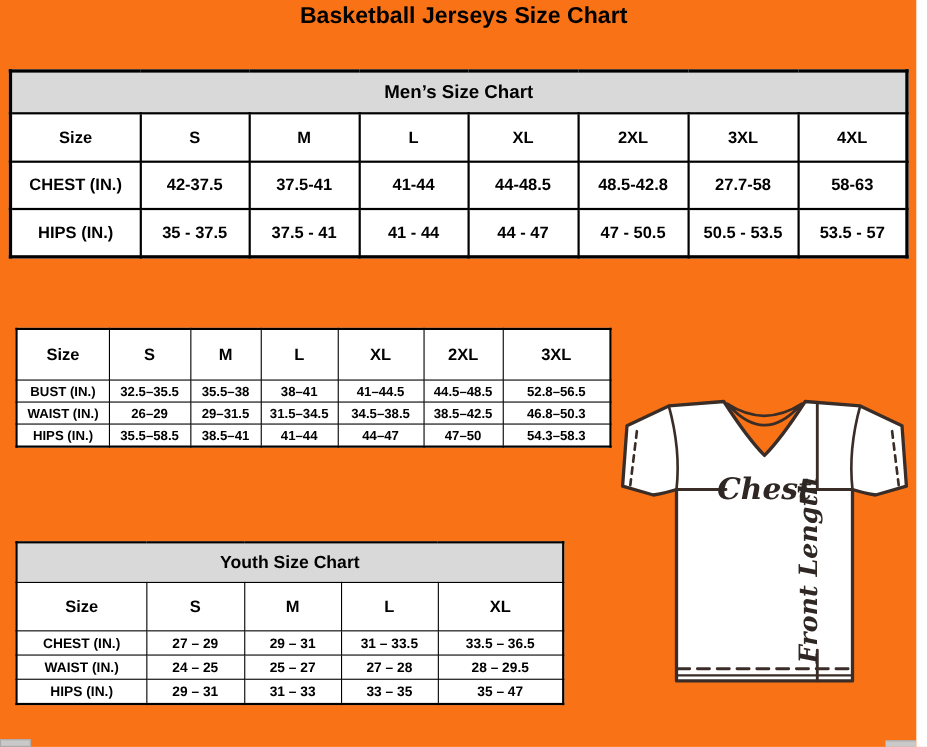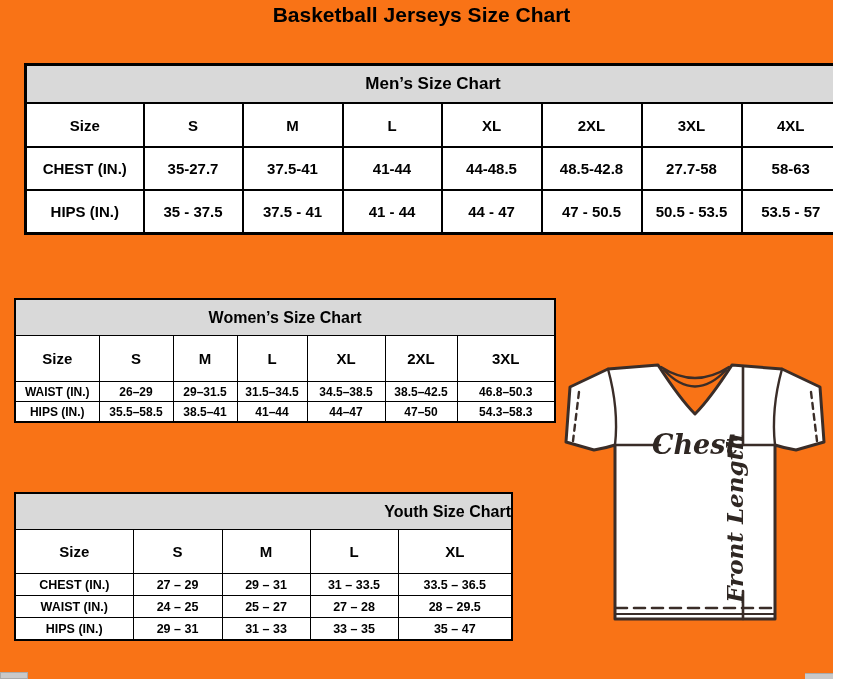--- a/index.html
+++ b/index.html
@@ -10,36 +10,36 @@
     font-size:21px;font-weight:bold;color:#000;letter-spacing:0px;}
 
   table.size-table{position:absolute;border-collapse:collapse;table-layout:fixed;
     background:#fff;border:3px solid #000;}
   table.size-table th,table.size-table td{
     border:2px solid #000;text-align:center;vertical-align:middle;
     padding:0;color:#000;font-weight:bold;}
   .title-row th{background:#d9d9d9;font-size:17px;}
 
   
-  #men-table{left:24px;top:63px;width:815px;}
+  #men-table{left:8px;top:63px;width:815px;}
   #men-table .title-row th{height:36px;}
   #men-table .col-row th{height:42px;font-size:15px;}
   #men-table tbody th,#men-table tbody td{height:41px;font-size:15px;}
 
   
   #women-table{left:14px;top:298px;width:540px;border-width:2.5px;}
   #women-table th,#women-table td{border-width:1.5px;}
   #women-table .title-row th{height:35px;font-size:16px;}
   #women-table .col-row th{height:45px;font-size:15px;}
   #women-table tbody th,#women-table tbody td{height:19px;font-size:12px;}
 
   
   #youth-table{left:14px;top:492px;width:497px;border-width:2.5px;}
   #youth-table th,#youth-table td{border-width:1.5px;}
-  #youth-table .title-row th{height:35px;font-size:16px;text-align:right;}
+  #youth-table .title-row th{height:35px;font-size:16px;}
   #youth-table .col-row th{height:43px;font-size:15px;}
   #youth-table tbody th,#youth-table tbody td{height:21px;font-size:12.5px;}
 
   
   #jersey-diagram{position:absolute;left:558px;top:356px;width:276px;height:268px;}
   #jersey-diagram text{font-family:"DejaVu Serif","Liberation Serif",serif;
     font-style:italic;font-weight:bold;}
 
   
   .scroll-frag{position:absolute;background:#c9c9c9;height:5px;bottom:0;}
@@ -75,21 +75,21 @@
           <th>L</th>
           <th>XL</th>
           <th>2XL</th>
           <th>3XL</th>
           <th>4XL</th>
         </tr>
     </thead>
     <tbody>
         <tr>
           <th>CHEST (IN.)</th>
-          <td>35-27.7</td>
+          <td>42-37.5</td>
           <td>37.5-41</td>
           <td>41-44</td>
           <td>44-48.5</td>
           <td>48.5-42.8</td>
           <td>27.7-58</td>
           <td>58-63</td>
         </tr>
         <tr>
           <th>HIPS (IN.)</th>
           <td>35 - 37.5</td>
@@ -107,34 +107,40 @@
     <colgroup>
       <col style="width:84px">
         <col style="width:74px">
         <col style="width:64px">
       <col style="width:70px">
         <col style="width:78px">
         <col style="width:72px">
       <col style="width:98px">
     </colgroup>
     <thead>
-      <tr class="title-row">
-        <th colspan="7">Women’s Size Chart</th>
-      </tr>
       <tr class="col-row">
           <th>Size</th>
           <th>S</th>
           <th>M</th>
           <th>L</th>
           <th>XL</th>
           <th>2XL</th>
           <th>3XL</th>
         </tr>
     </thead>
     <tbody>
+        <tr>
+          <th>BUST (IN.)</th>
+          <td>32.5–35.5</td>
+          <td>35.5–38</td>
+          <td>38–41</td>
+          <td>41–44.5</td>
+          <td>44.5–48.5</td>
+          <td>52.8–56.5</td>
+        </tr>
         <tr>
           <th>WAIST (IN.)</th>
           <td>26–29</td>
           <td>29–31.5</td>
           <td>31.5–34.5</td>
           <td>34.5–38.5</td>
           <td>38.5–42.5</td>
           <td>46.8–50.3</td>
         </tr>
         <tr>

